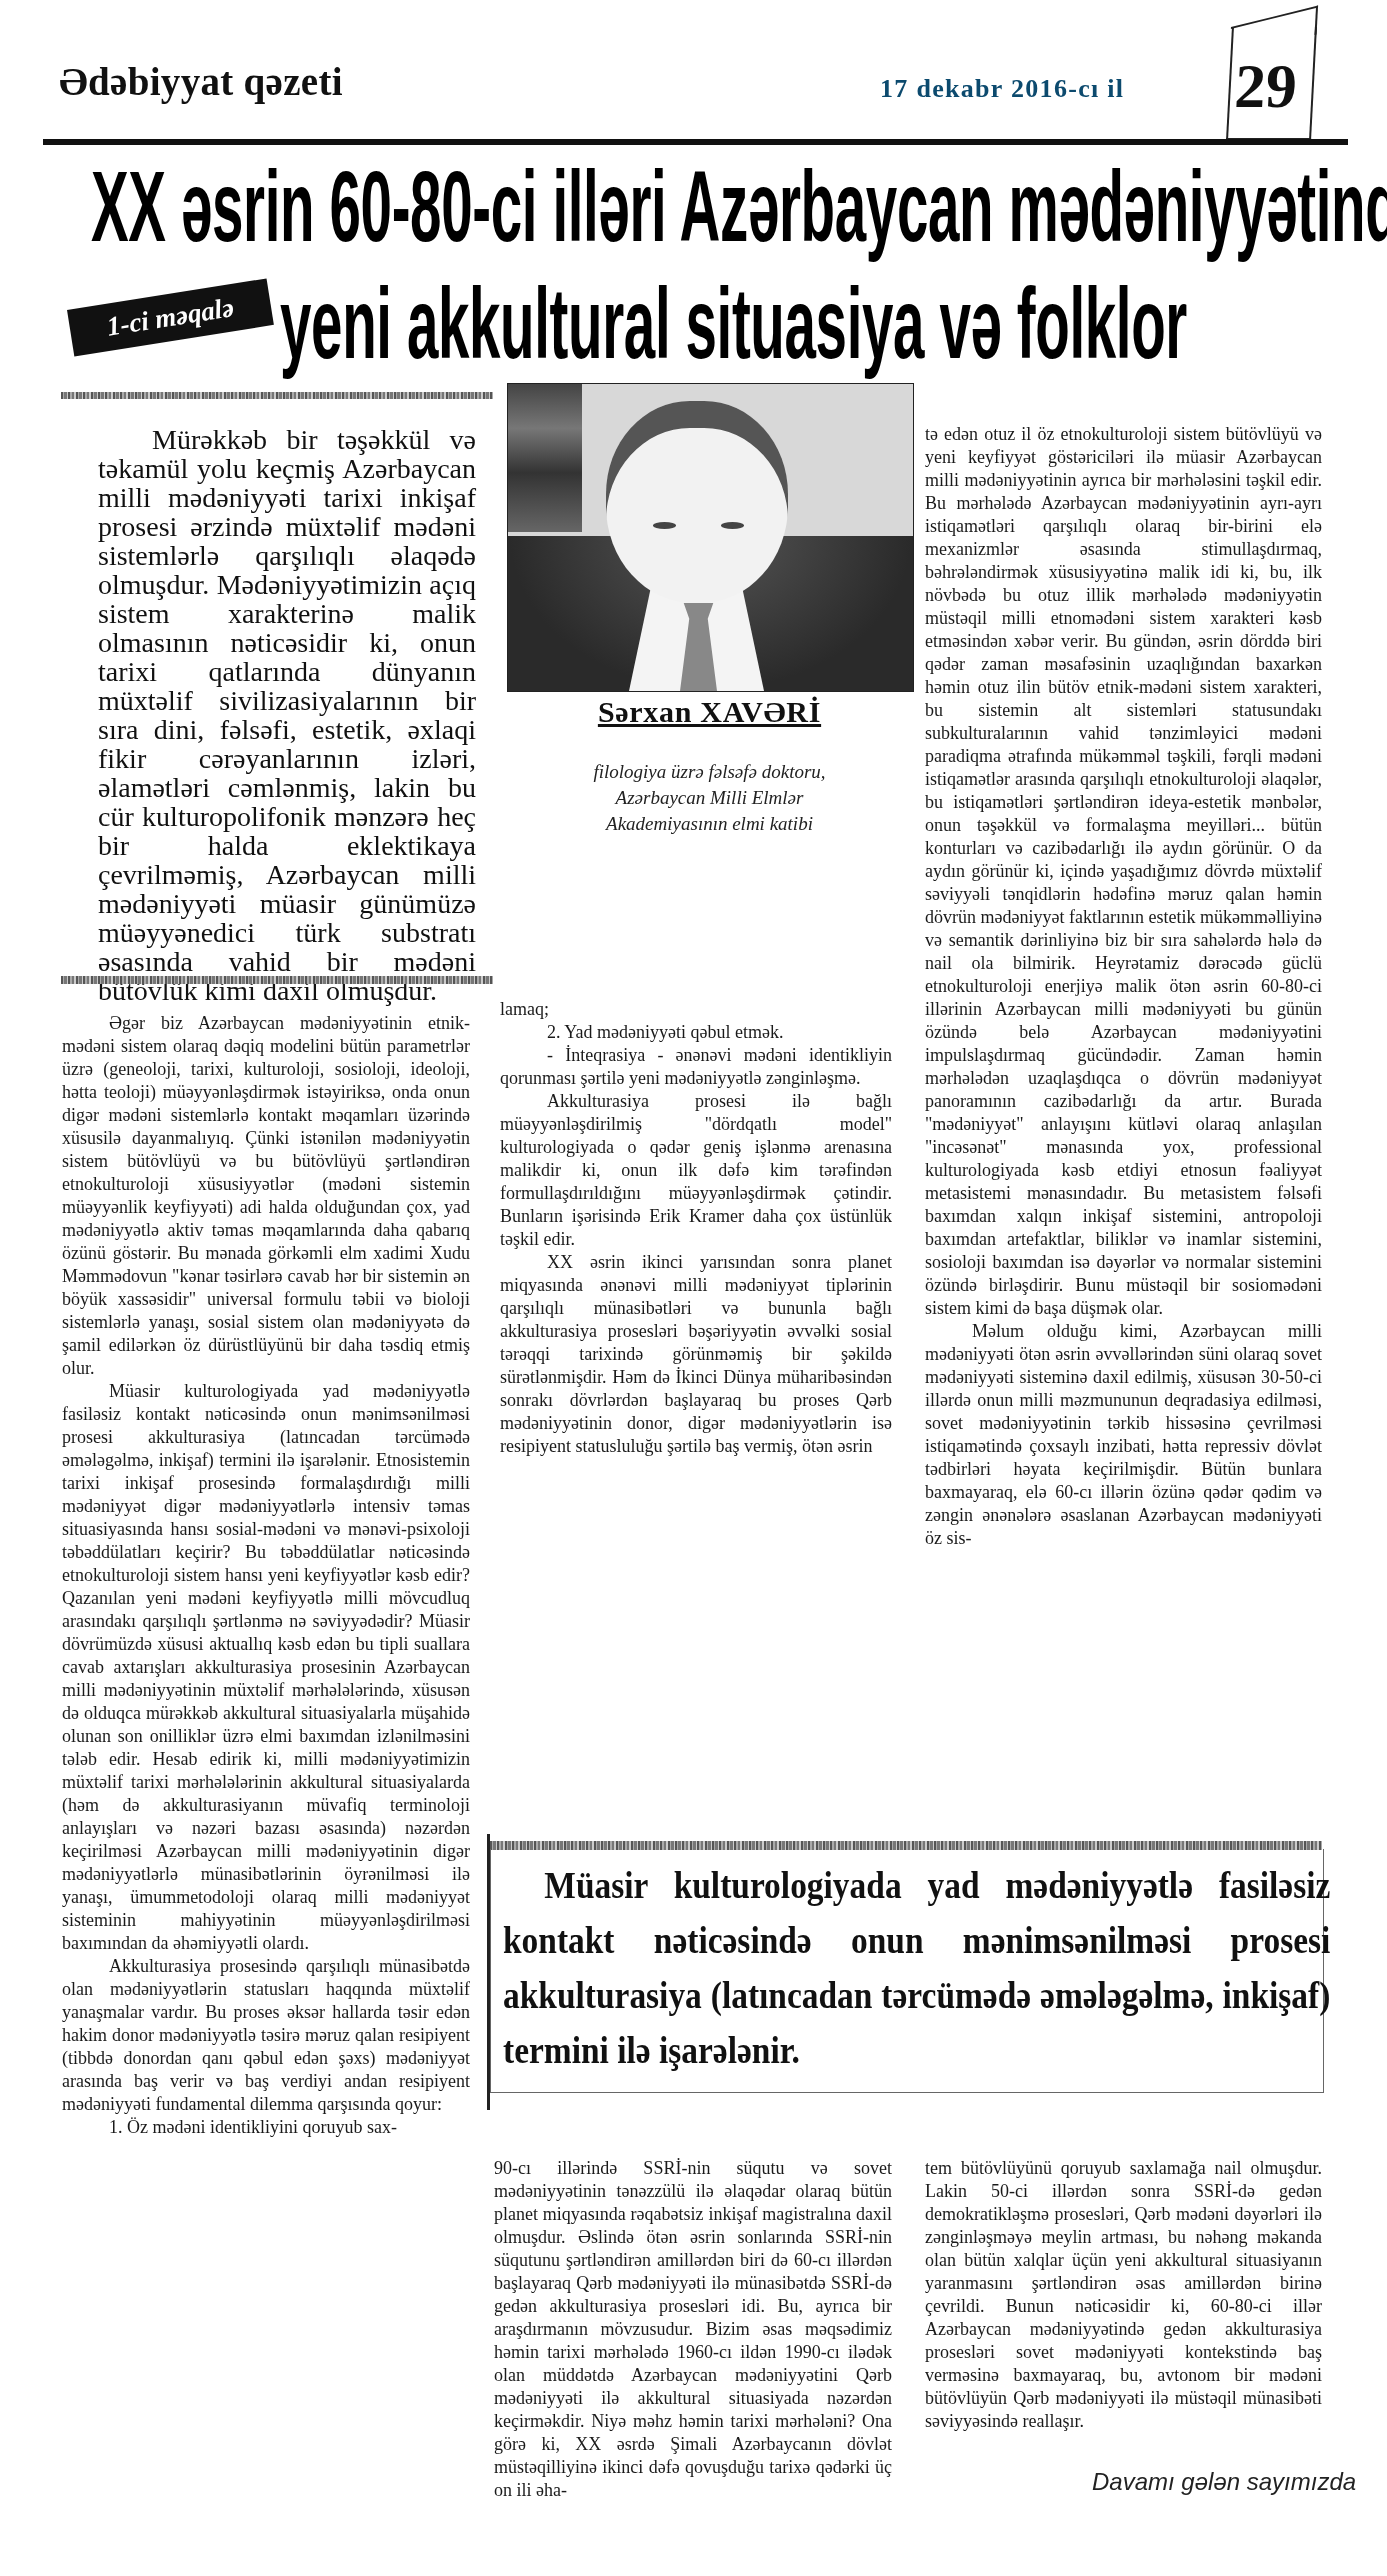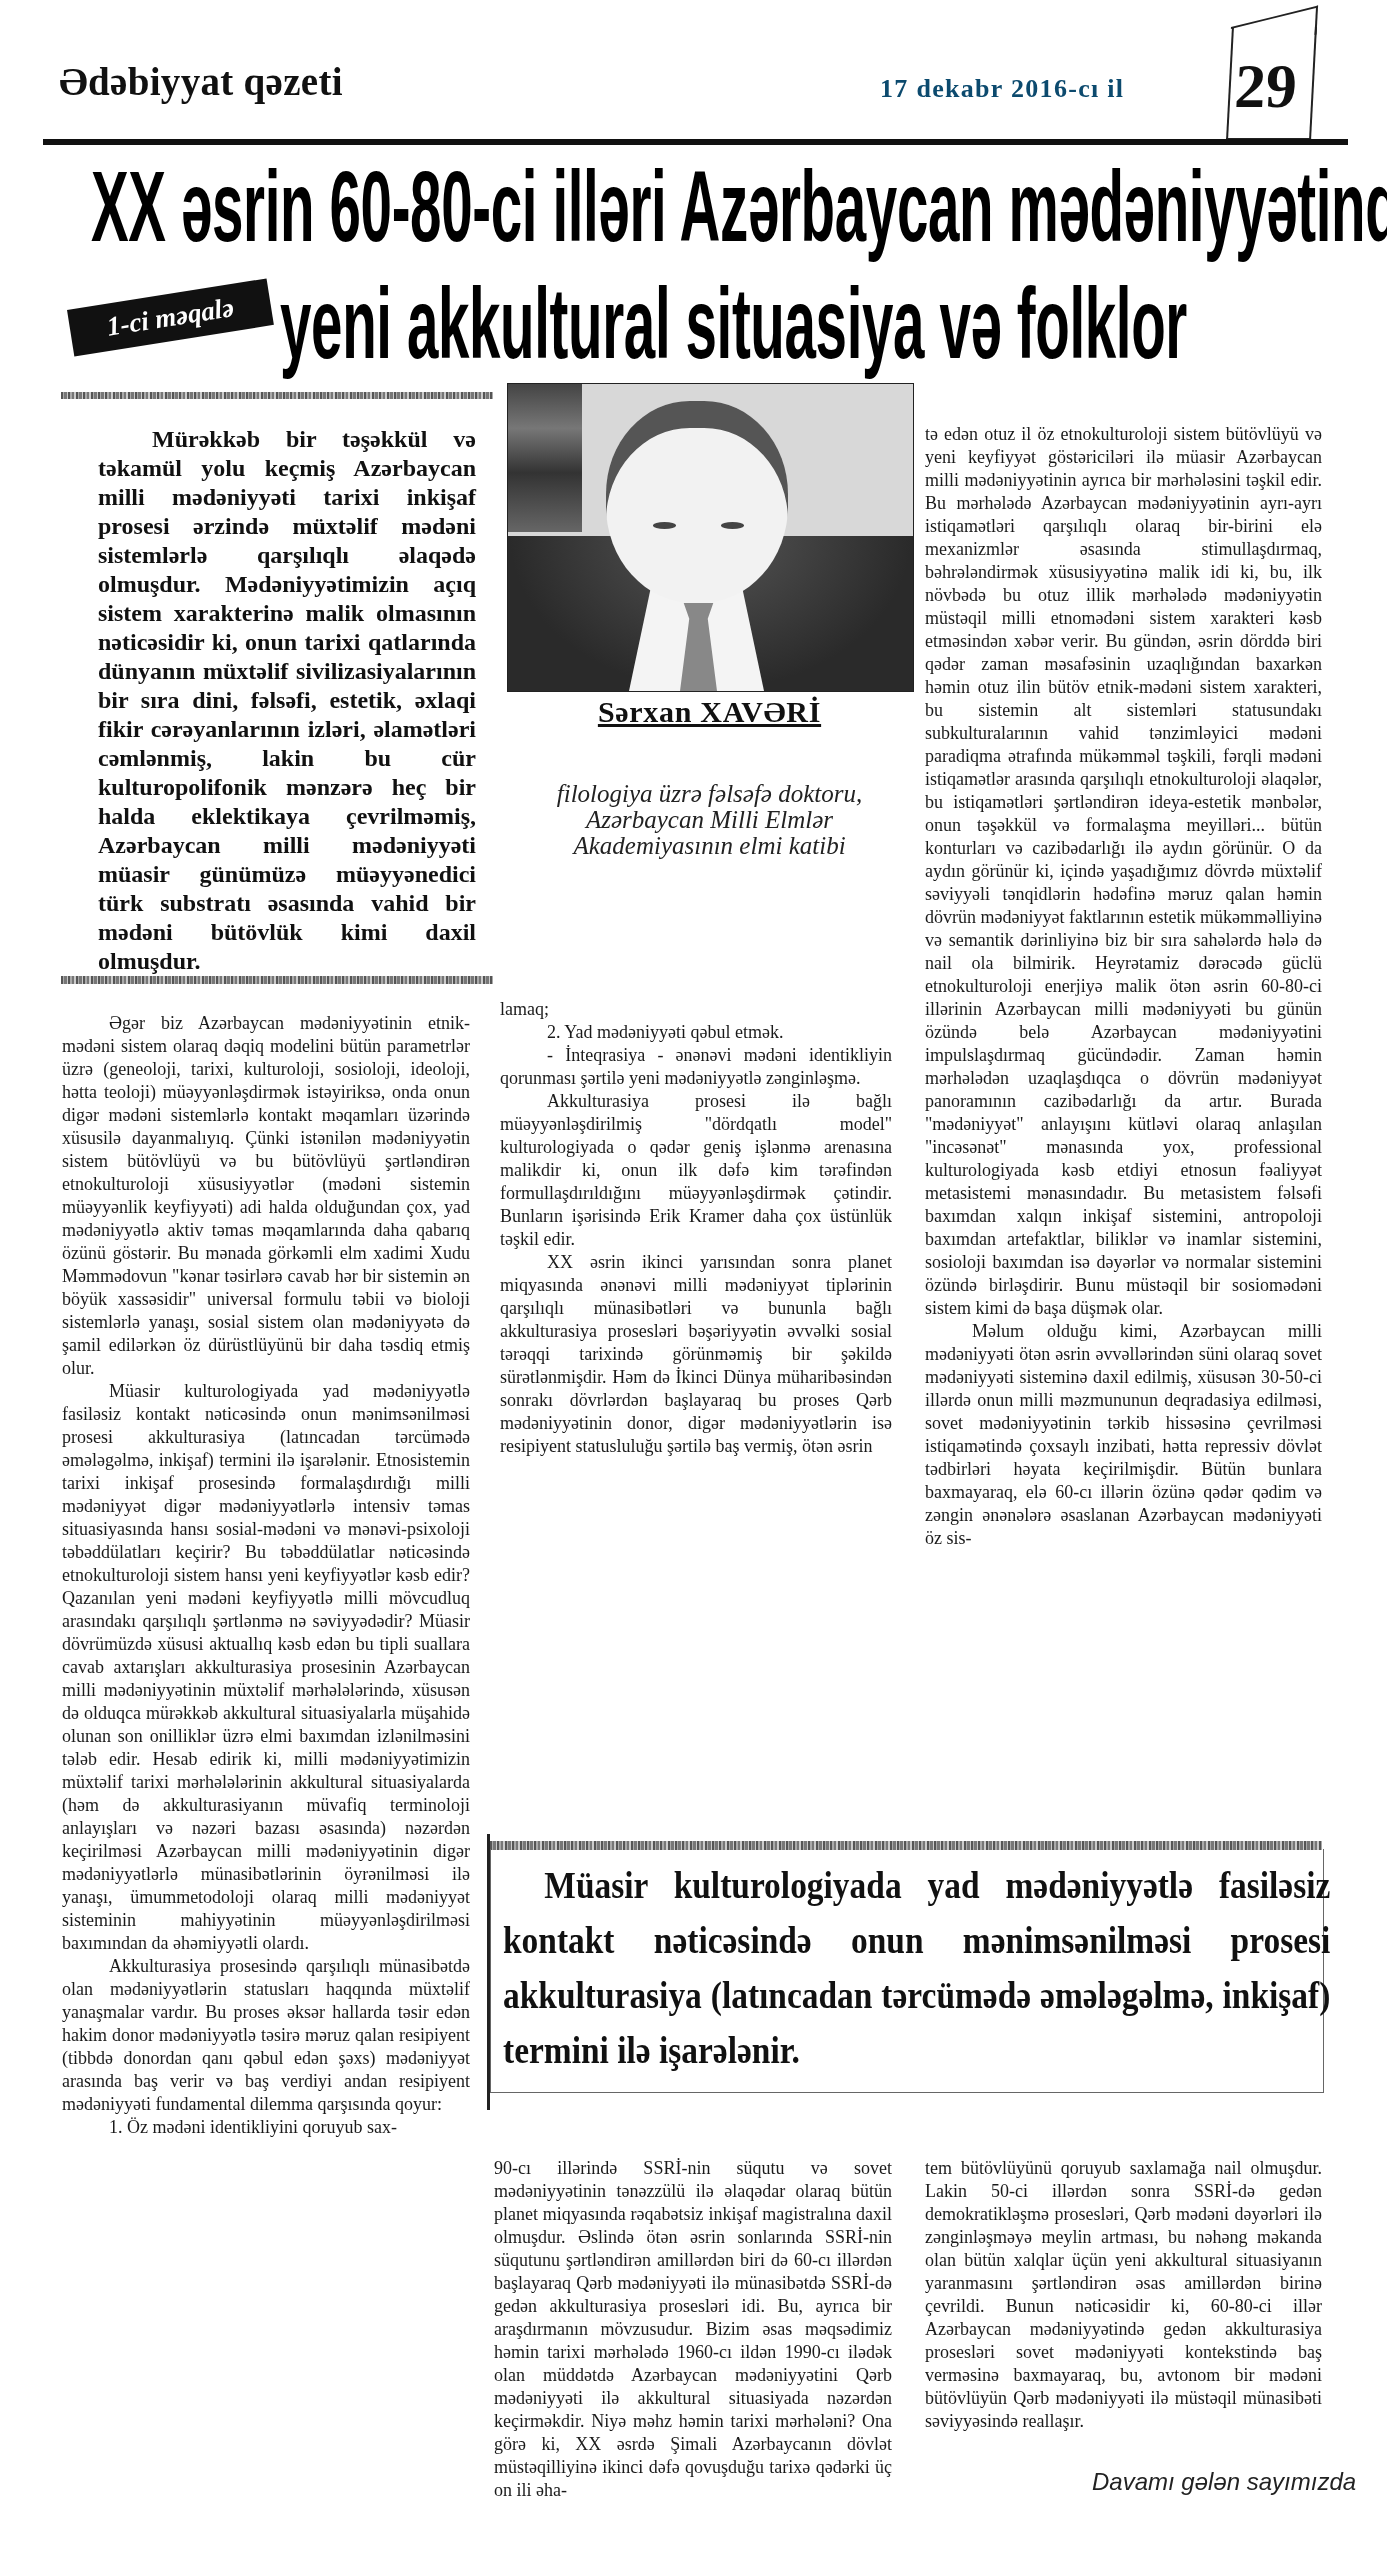--- a/index.html
+++ b/index.html
@@ -10,31 +10,31 @@
   .page-num-box { left: 1229px; top: 27px; width: 81px; height: 111px; border: 2.7px solid #222; border-top: none; transform: skewX(-3deg); }
   .page-num-box::before { content: ""; position: absolute; left: -2.7px; top: 0; width: 84px; height: 27px; border-top: 2.7px solid #222; border-right: 2.7px solid #222; transform: skewY(-14deg); transform-origin: left bottom; }
   .page-num { position: absolute; left: 4px; top: 28px; font-size: 62px; font-weight: 700; line-height: 1; font-family: "Liberation Serif", serif; }
   .top-rule { left: 43px; top: 139px; width: 1305px; height: 6px; background: #111; }
   .headline { font-family: "Liberation Sans", sans-serif; font-weight: 700; color: #000; transform: scaleX(0.56); transform-origin: left top; white-space: nowrap; letter-spacing: -0.7px; }
   .headline-1 { left: 91px; top: 156px; font-size: 101px; line-height: 1; }
   .headline-2 { left: 280px; top: 273px; font-size: 101px; line-height: 1; }
   .series-tag { left: 67px; top: 310px; width: 202px; height: 47px; background: #111; color: #fff; transform: rotate(-9deg); transform-origin: left top; display: flex; align-items: center; justify-content: center; font-style: italic; font-weight: 700; font-size: 27px; font-family: "Liberation Serif", serif; }
   .gray-rule { background: repeating-linear-gradient(90deg, #555 0 2px, #aaa 2px 3.4px, #777 3.4px 6px, #ccc 6px 7.4px); }
   .rule-under-head { left: 61px; top: 392px; width: 432px; height: 6.7px; }
-  .lead { left: 98px; top: 425px; width: 378px; font-size: 24px; line-height: 29px; font-weight: 700; text-align: justify; text-indent: 54px; font-family: "Liberation Serif", serif; }
+  .lead { left: 98px; top: 425px; width: 378px; font-size: 28px; line-height: 29px; font-weight: 400; text-align: justify; text-indent: 54px; font-family: "Liberation Serif", serif; }
   .rule-under-lead { left: 61px; top: 976px; width: 432px; height: 8px; }
   .photo { left: 507px; top: 383px; width: 405px; height: 307px; border: 1.3px solid #222; overflow: hidden; background: #d8d8d8; }
   .photo .bg-left { position: absolute; left: 0; top: 0; width: 74px; height: 148px; background: linear-gradient(180deg, #444, #777 30%, #333 60%, #666); }
   .photo .jacket { position: absolute; left: 0; bottom: 0; width: 100%; height: 155px; background: radial-gradient(ellipse at 50% 0%, #555 0%, #2a2a2a 70%); }
   .photo .shirt { position: absolute; left: 121px; bottom: 0; width: 135px; height: 128px; background: #f4f4f4; clip-path: polygon(20% 0, 80% 0, 100% 100%, 0 100%); }
   .photo .tie { position: absolute; left: 172px; bottom: 0; width: 37px; height: 88px; background: #888; clip-path: polygon(10% 0, 90% 0, 75% 18%, 100% 100%, 0 100%, 25% 18%); }
   .photo .head { position: absolute; left: 98px; top: 17px; width: 182px; height: 202px; border-radius: 46% 46% 48% 48%; background: #f2f2f2; box-shadow: inset 0 27px 0 0 #555; }
   .photo .eye { position: absolute; top: 121px; width: 23px; height: 6.7px; background: #444; border-radius: 50%; }
   .author { left: 507px; top: 695px; width: 405px; text-align: center; font-size: 30px; font-weight: 700; text-decoration: underline; letter-spacing: 0.7px; font-family: "Liberation Serif", serif; }
-  .author-title { left: 507px; top: 759px; width: 405px; text-align: center; font-size: 25px; font-style: italic; line-height: 26px; color: #222; font-family: "Liberation Serif", serif; margin-top: 22px; }
+  .author-title { left: 507px; top: 759px; width: 405px; text-align: center; font-size: 19px; font-style: italic; line-height: 26px; color: #222; font-family: "Liberation Serif", serif; }
   .col { font-size: 18px; line-height: 23px; text-align: justify; color: #1a1a1a; font-family: "Liberation Serif", serif; }
   .col p { margin: 0; text-indent: 47px; }
   .col p.noindent { text-indent: 0; margin-top: 40px; }
   .col-left { left: 62px; top: 1012px; width: 408px; }
   .col-mid-top { left: 500px; top: 958px; width: 392px; }
   .col-right-top { left: 925px; top: 383px; width: 397px; }
   .vline { width: 2.7px; background: #222; }
   .vline-mid { left: 487px; top: 1834px; height: 276px; }
   .pullquote { left: 490px; top: 1849px; width: 832px; height: 243px; border: 1.3px solid #666; border-top: none; }
   .pullquote-rule-top { left: 490px; top: 1841px; width: 832px; height: 9.4px; }

